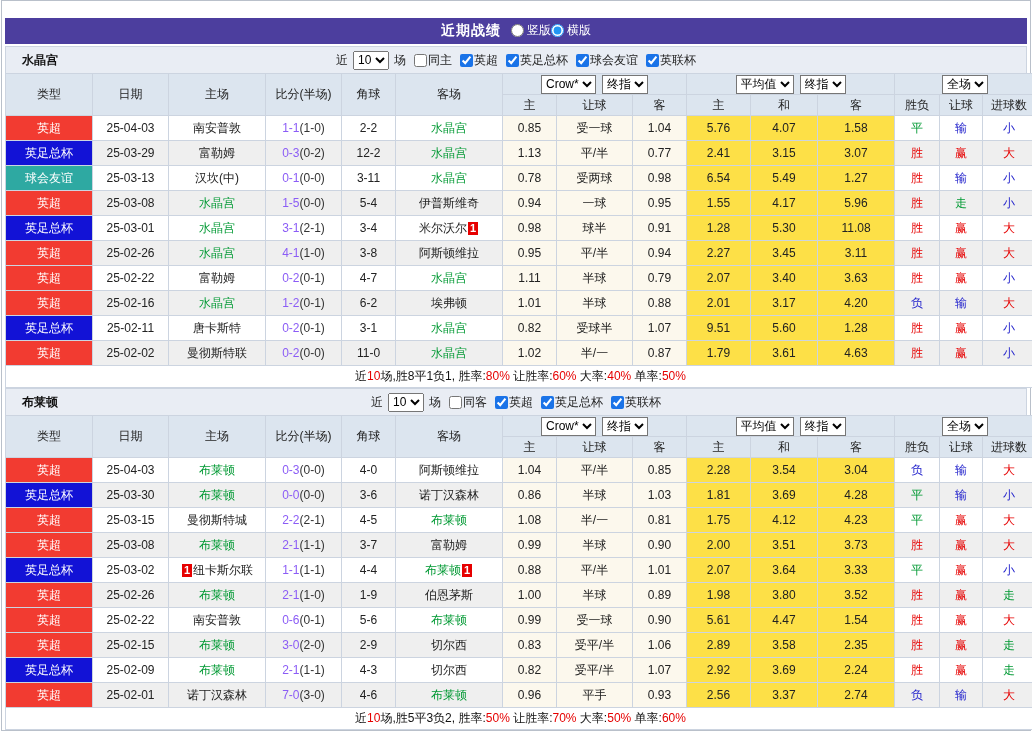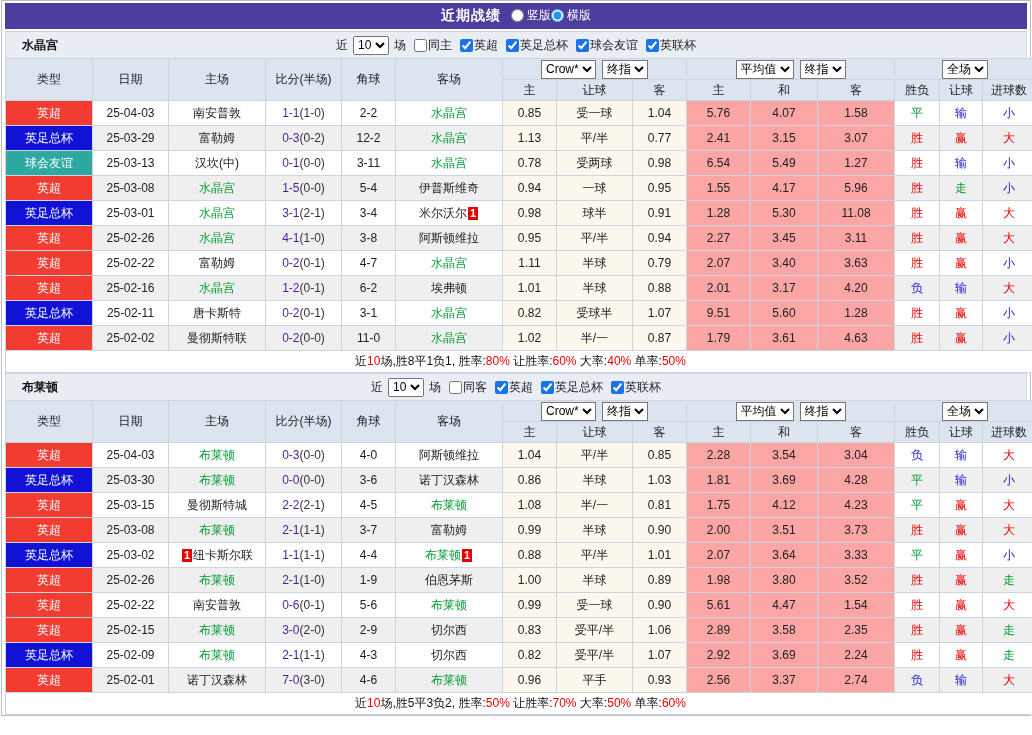--- a/index.html
+++ b/index.html
@@ -1,18 +1,18 @@
 <!DOCTYPE html>
 <html><head>
 <meta charset="utf-8">
 <style>
   * { box-sizing: border-box; }
   html,body { margin:0; padding:0; background:#fff; }
   body { font-family:"Liberation Sans", sans-serif; font-size:12px; color:#222; }
-  .page { width:1030px; margin:0 auto; border:1px solid #b9c0ca; padding:2px 3px 0 3px; }
+  .page { width:1030px; margin:0 auto; border:1px solid #b9c0ca; padding:17px 3px 0 3px; }
 
   
   .title-bar { background:#4c3e9e; color:#fff; height:26px; display:flex; align-items:center; justify-content:center; gap:10px; margin-bottom:2px; }
   .title-bar .title { font-weight:bold; font-size:14px; letter-spacing:1px; }
   .title-bar label { display:inline-flex; align-items:center; gap:3px; color:#fff; cursor:pointer; }
   .title-bar input[type=radio] { margin:0; accent-color:#2196f3; width:13px; height:13px; }
 
   
   .ctrl-row { height:27px; background:#e9edf4; border:1px solid #ccd4e0; border-bottom:none; display:flex; align-items:center; position:relative; }
   .ctrl-row .team { position:absolute; left:16px; font-weight:bold; color:#111; }
@@ -23,24 +23,24 @@
 
   
   table { border-collapse:collapse; table-layout:fixed; width:100%; }
   th, td { border:1px solid #ccd4e0; text-align:center; padding:0; overflow:hidden; white-space:nowrap; }
   thead th { background:#dce5ef; font-weight:normal; height:21px; color:#222; }
   thead select { height:19px; font-size:12px; margin:0 3px; background:#fff; }
   tbody td { height:25px; }
   tbody tr:nth-child(even) { background:#efefef; }
   tbody tr:nth-child(odd)  { background:#ffffff; }
   td.odds-bg { background:#fcf8ed; }
-  td.avg-bg  { background:#fca5a5;margin-left:42px; }
+  td.avg-bg  { background:#fde047;margin-left:42px; }
   td.badge   { color:#fff; }
   .green { color:#009933; }
-  .ft  { color:#4c1d95; }
+  .ft  { color:#8b5cf6; }
   .ht  { color:#333; }
   .res-red   { color:#e60000; }
   .res-blue  { color:#2222cc; }
   .res-green { color:#009933; }
   .card { display:inline-block; background:#e60000; color:#fff; font-weight:bold; font-size:11px; line-height:13px; height:13px; padding:0 2px; margin:0 1px; }
   tfoot td.summary { height:22px; background:#fff; color:#111; }
   tfoot .num { color:#e60000; }
   .section { margin:0; }
 </style>
 </head>

